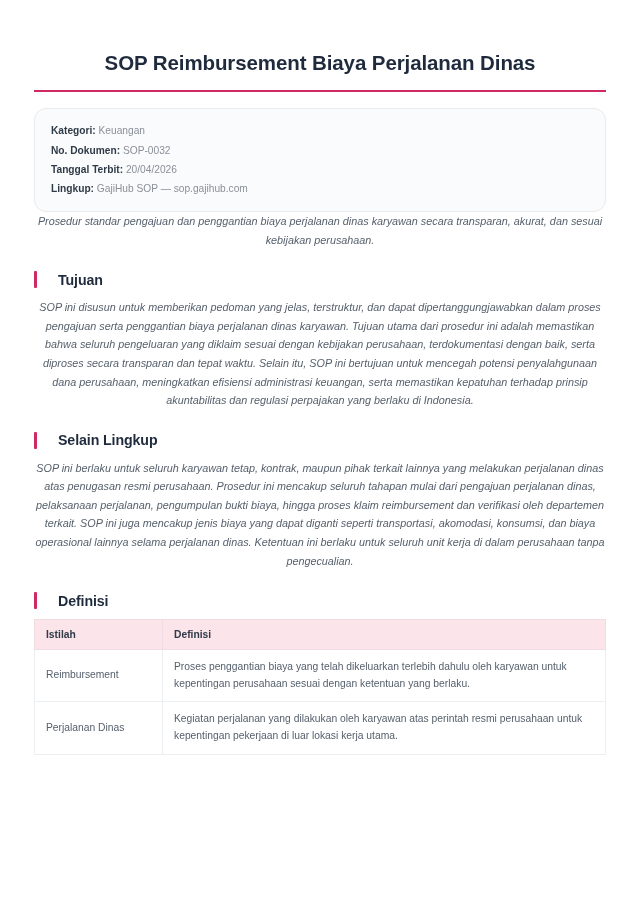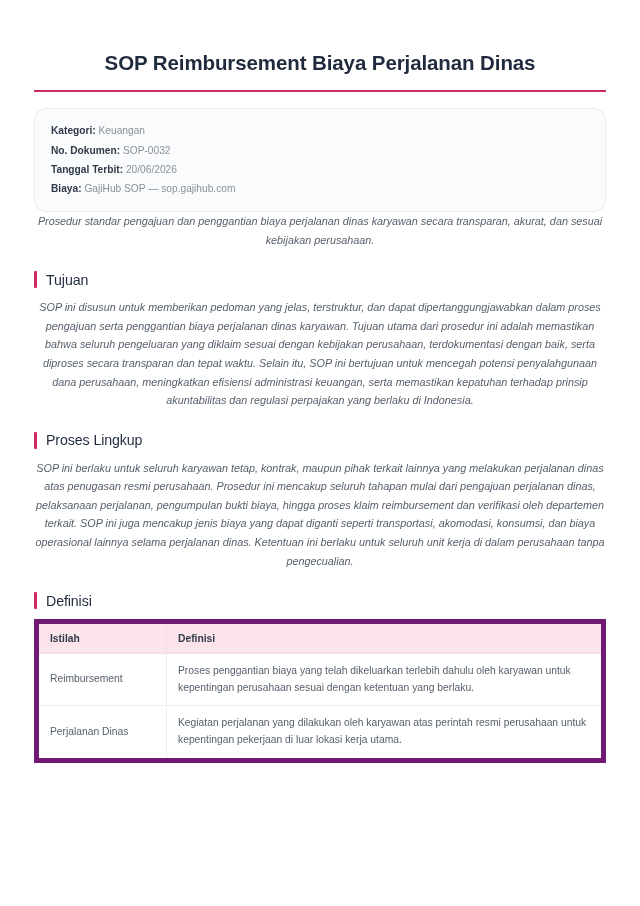--- a/index.html
+++ b/index.html
@@ -74,42 +74,43 @@
   .section-bar {
     width: 3px;
     height: 17px;
     background: #d12a63;
     border-radius: 1px;
     margin-right: 9px;
     flex: 0 0 auto;
   }
   .section-title {
     font-size: 14.2px;
-    font-weight: normal;
+    font-weight: bold;
     color: #1f2b3d;
     letter-spacing: -0.1px;
+    margin-left: 12px;
   }
 
   .body-text {
     margin: 0;
     font-size: 10.8px;
     line-height: 1.72;
     color: #555f6b;
     text-align: center;
     font-style: italic;
   }
   .section-block { margin-bottom: 2px; }
 
   
   .def-table {
     width: 100%;
     border-collapse: collapse;
     margin-top: 9px;
     table-layout: fixed;
-    border: 5px solid #701a75;
+    border: 1px solid #701a75;
   }
   .def-table th {
     background: #fbe4ea;
     color: #2f3a48;
     font-size: 10.3px;
     font-weight: bold;
     text-align: left;
     padding: 9px 11px;
     border: 1px solid #f2dbe2;
     vertical-align: middle;
@@ -135,42 +136,42 @@
     <div class="meta-row">
       <span class="meta-label">Kategori:</span>
       <span class="meta-value">Keuangan</span>
     </div>
     <div class="meta-row">
       <span class="meta-label">No. Dokumen:</span>
       <span class="meta-value">SOP-0032</span>
     </div>
     <div class="meta-row">
       <span class="meta-label">Tanggal Terbit:</span>
-      <span class="meta-value">20/06/2026</span>
-    </div>
-    <div class="meta-row">
-      <span class="meta-label">Biaya:</span>
+      <span class="meta-value">20/04/2026</span>
+    </div>
+    <div class="meta-row">
+      <span class="meta-label">Lingkup:</span>
       <span class="meta-value">GajiHub SOP — sop.gajihub.com</span>
     </div>
   </div>
 
   <p class="intro body-text">Prosedur standar pengajuan dan penggantian biaya perjalanan dinas karyawan secara transparan, akurat, dan sesuai kebijakan perusahaan.</p>
 
   <div class="section-block">
     <div class="section-head">
       <span class="section-bar"></span>
       <span class="section-title">Tujuan</span>
     </div>
     <p class="body-text">SOP ini disusun untuk memberikan pedoman yang jelas, terstruktur, dan dapat dipertanggungjawabkan dalam proses pengajuan serta penggantian biaya perjalanan dinas karyawan. Tujuan utama dari prosedur ini adalah memastikan bahwa seluruh pengeluaran yang diklaim sesuai dengan kebijakan perusahaan, terdokumentasi dengan baik, serta diproses secara transparan dan tepat waktu. Selain itu, SOP ini bertujuan untuk mencegah potensi penyalahgunaan dana perusahaan, meningkatkan efisiensi administrasi keuangan, serta memastikan kepatuhan terhadap prinsip akuntabilitas dan regulasi perpajakan yang berlaku di Indonesia.</p>
   </div>
 
   <div class="section-block">
     <div class="section-head">
       <span class="section-bar"></span>
-      <span class="section-title">Proses Lingkup</span>
+      <span class="section-title">Selain Lingkup</span>
     </div>
     <p class="body-text">SOP ini berlaku untuk seluruh karyawan tetap, kontrak, maupun pihak terkait lainnya yang melakukan perjalanan dinas atas penugasan resmi perusahaan. Prosedur ini mencakup seluruh tahapan mulai dari pengajuan perjalanan dinas, pelaksanaan perjalanan, pengumpulan bukti biaya, hingga proses klaim reimbursement dan verifikasi oleh departemen terkait. SOP ini juga mencakup jenis biaya yang dapat diganti seperti transportasi, akomodasi, konsumsi, dan biaya operasional lainnya selama perjalanan dinas. Ketentuan ini berlaku untuk seluruh unit kerja di dalam perusahaan tanpa pengecualian.</p>
   </div>
 
   <div class="section-block">
     <div class="section-head">
       <span class="section-bar"></span>
       <span class="section-title">Definisi</span>
     </div>
 

